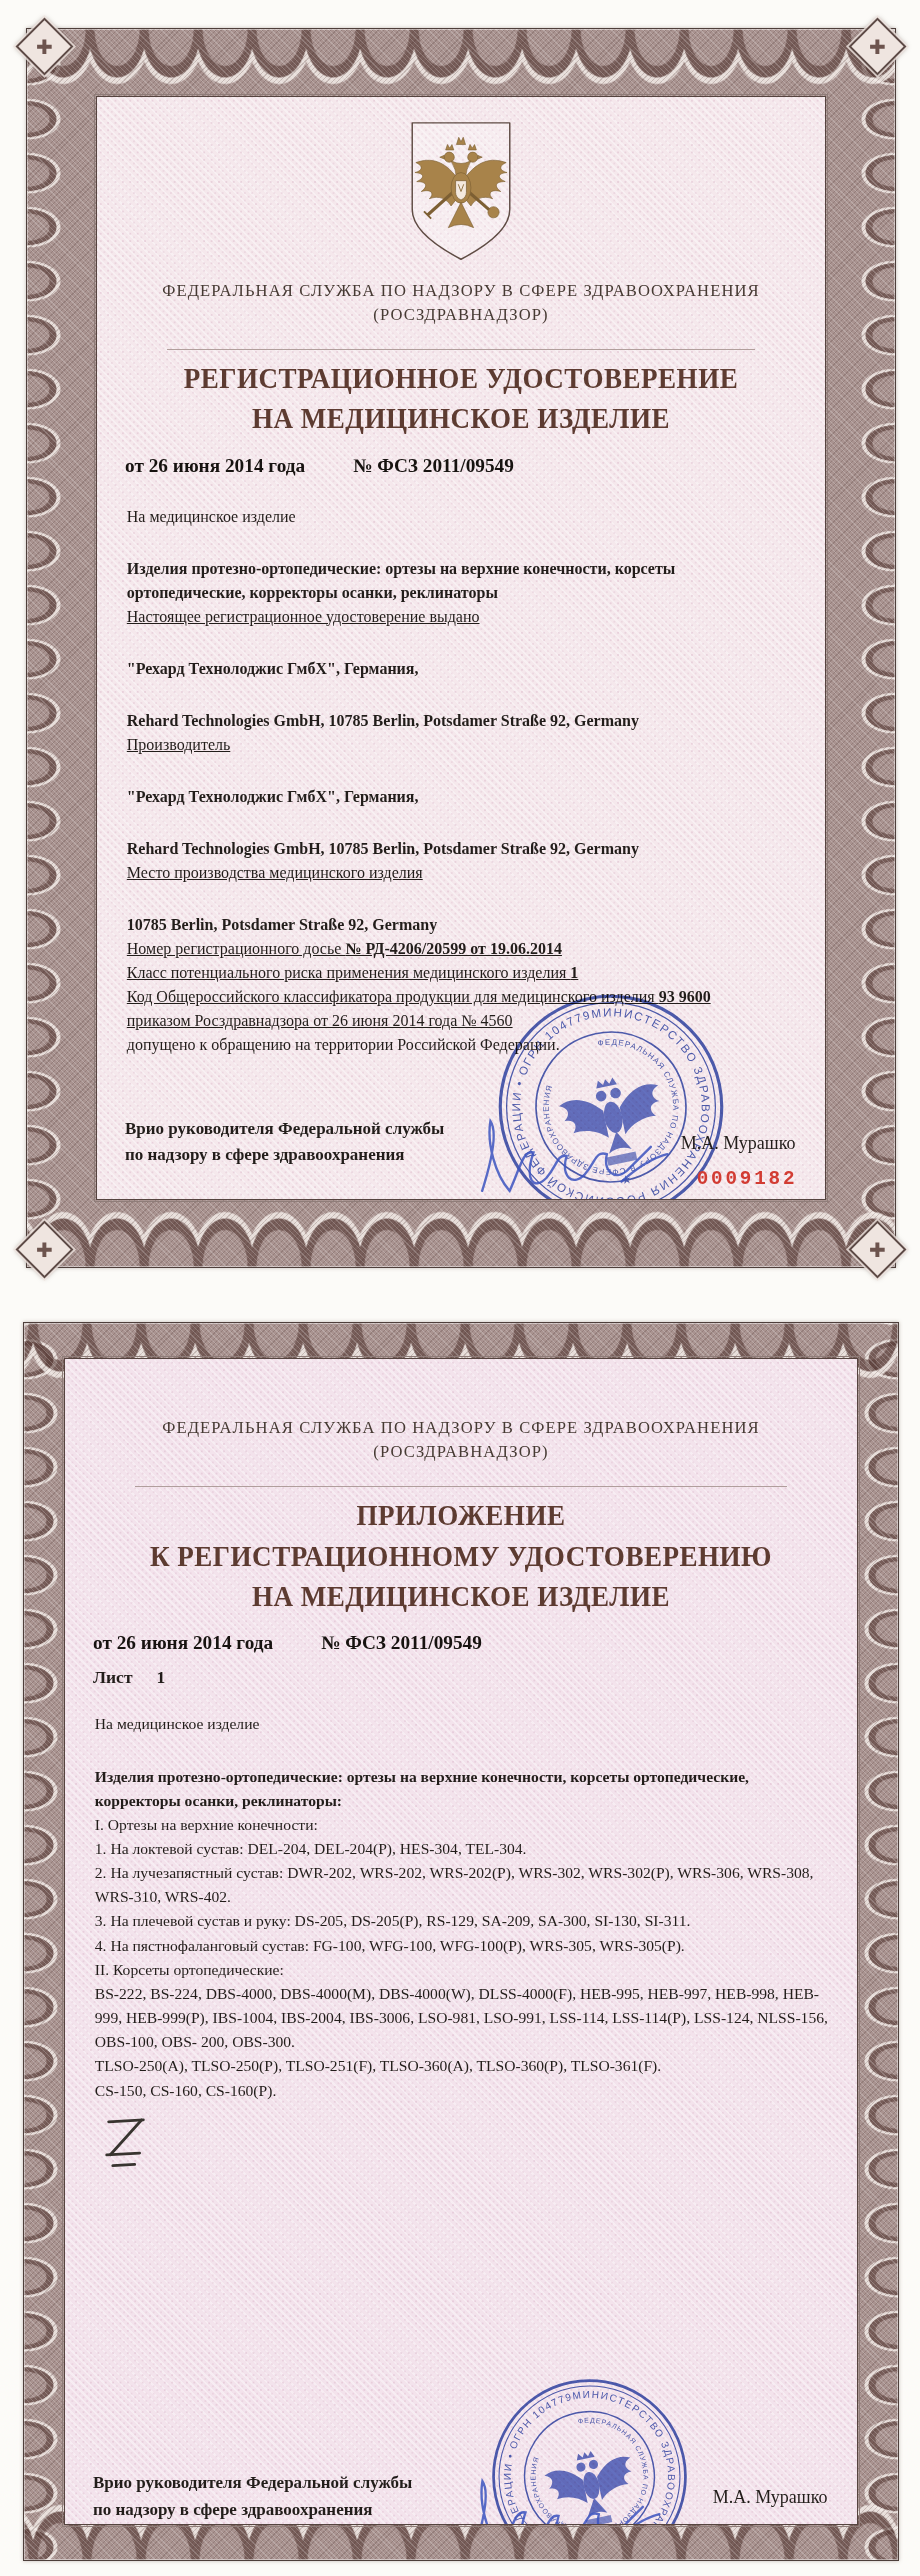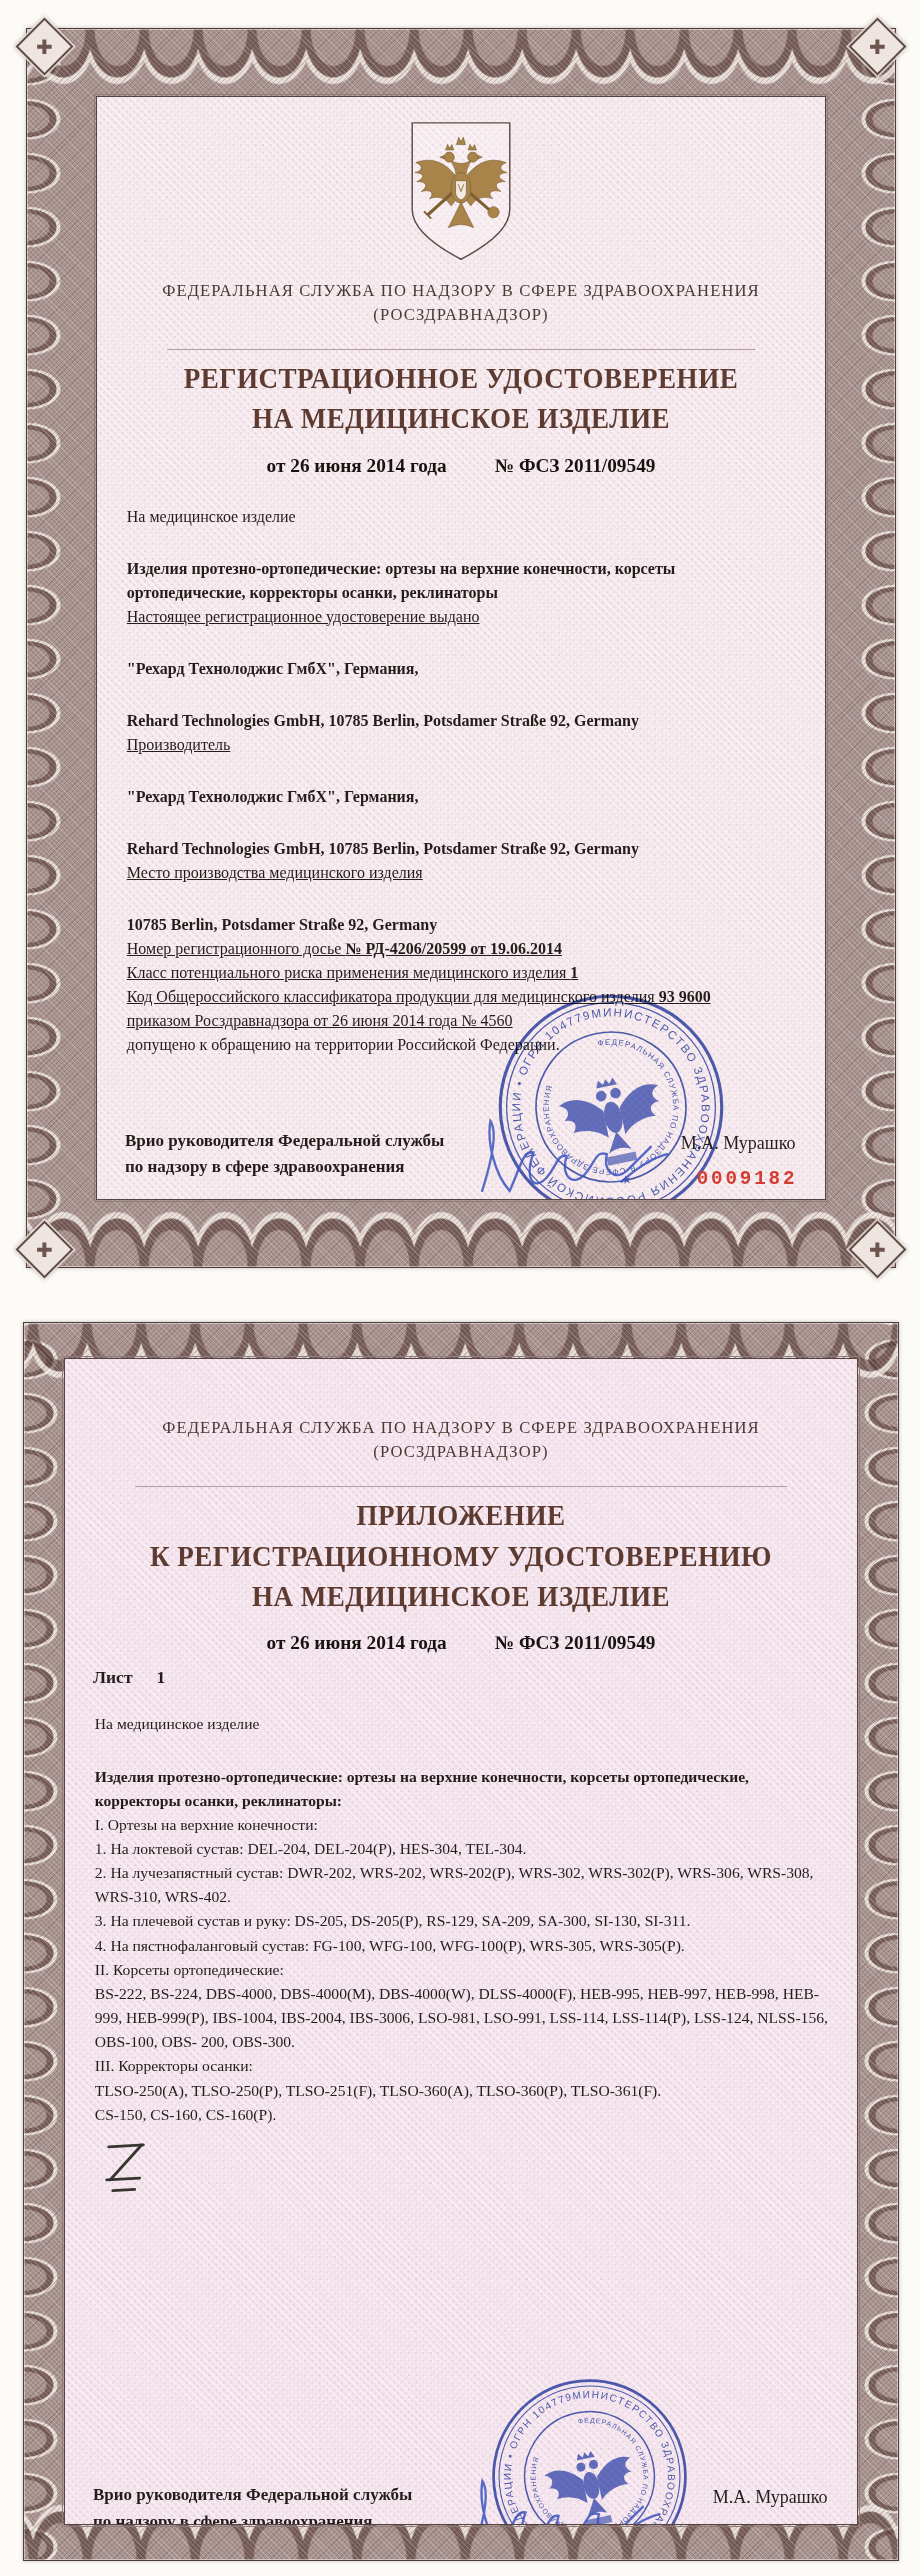--- a/index.html
+++ b/index.html
@@ -69,38 +69,38 @@
   
   .agency{text-align:center;font-size:16.6px;letter-spacing:1.1px;color:#463a33;line-height:1.45;}
   #page2 .agency{margin-top:57px;}
   .rule{border:0;border-top:0.9px solid #9a8680;margin:22px 42px 9.2px;opacity:.75;}
   .doc-title{
     text-align:center;font-weight:bold;color:#5d3b31;
     font-size:28.5px;line-height:1.42;letter-spacing:0.5px;
     transform:scaleX(.95);
   }
   .date-row{
-    display:flex;justify-content:center;gap:48px;
+    display:flex;gap:48px;
     margin-top:14.7px;font-weight:bold;font-size:19.3px;color:#171310;
   }
   .sheet-no{
     text-align:left;margin:13px 61px 0 0;font-weight:bold;font-size:17.5px;
   }
   .sheet-no .v{margin-left:24px;}
 
   .body-text{margin:28px 0 0 1.8px;font-size:16px;line-height:1.5;}
   #page2 .body-text{margin-top:24px;font-size:15.6px;line-height:1.55;}
   .ln{margin:0;}
   .ln.sp{text-decoration:underline;}
   .ln.b{font-weight:bold;margin-top:28px;}
 
   
   .sig-row{position:absolute;left:28px;right:24px;bottom:9.2px;height:164px;}
   #page2 .sig-row{bottom:14.7px;}
-  .sig-title{position:absolute;left:0;top:68px;font-weight:bold;font-size:17px;line-height:1.55;margin-top:12px;}
+  .sig-title{position:absolute;left:0;top:68px;font-weight:bold;font-size:17px;line-height:1.55;}
   .stamp{
     position:absolute;width:232px;height:232px;left:370px;top:-57px;
     transform:rotate(-12deg);opacity:.92;mix-blend-mode:multiply;
   }
   #page2 .stamp{width:201px;height:201px;left:396px;top:-26px;}
   .signature{position:absolute;left:342px;top:53px;width:221px;height:110px;opacity:.95;}
   #page2 .signature{left:366px;top:59px;}
   .sig-name{position:absolute;right:5.5px;top:85px;font-weight:normal;font-size:18px;}
   .serial{
     position:absolute;right:3.7px;top:120px;
@@ -278,21 +278,20 @@
       <div class="body-text">
         <p class="ln">На медицинское изделие</p>
         <p class="ln b">Изделия протезно-ортопедические: ортезы на верхние конечности, корсеты ортопедические, корректоры осанки, реклинаторы:</p>
         <p class="ln">I. Ортезы на верхние конечности:</p>
         <p class="ln">1. На локтевой сустав: DEL-204, DEL-204(P), HES-304, TEL-304.</p>
         <p class="ln">2. На лучезапястный сустав: DWR-202, WRS-202, WRS-202(P), WRS-302, WRS-302(P), WRS-306, WRS-308, WRS-310, WRS-402.</p>
         <p class="ln">3. На плечевой сустав и руку: DS-205, DS-205(P), RS-129, SA-209, SA-300, SI-130, SI-311.</p>
         <p class="ln">4. На пястнофаланговый сустав: FG-100, WFG-100, WFG-100(P), WRS-305, WRS-305(P).</p>
         <p class="ln">II. Корсеты ортопедические:</p>
         <p class="ln">BS-222, BS-224, DBS-4000, DBS-4000(M), DBS-4000(W), DLSS-4000(F), HEB-995, HEB-997, HEB-998, HEB-999, HEB-999(P), IBS-1004, IBS-2004, IBS-3006, LSO-981, LSO-991, LSS-114, LSS-114(P), LSS-124, NLSS-156, OBS-100, OBS- 200, OBS-300.</p>
-        <p class="ln">III. Корректоры осанки:</p>
         <p class="ln">TLSO-250(A), TLSO-250(P), TLSO-251(F), TLSO-360(A), TLSO-360(P), TLSO-361(F).</p>
         <p class="ln">CS-150, CS-160, CS-160(P).</p>
       </div>
 
       <svg class="zmark" viewBox="0 0 72 84" width="66" height="77">
           <use href="#z-mark"></use>
         </svg>
 
       <div class="sig-row">
         <div class="sig-title">

